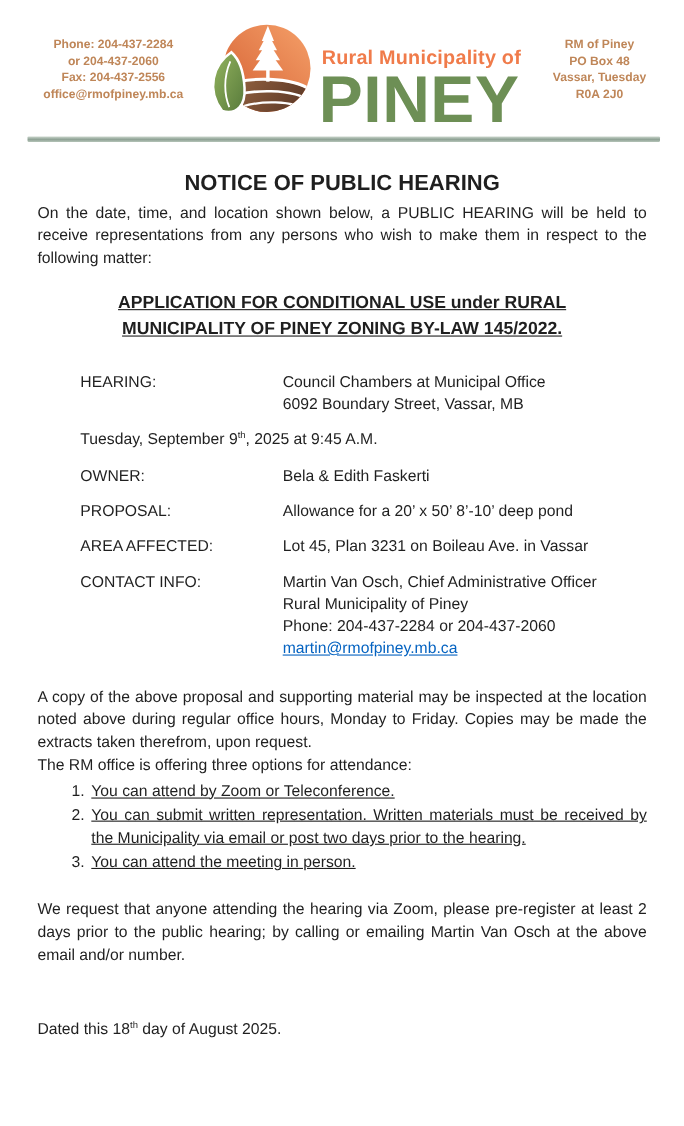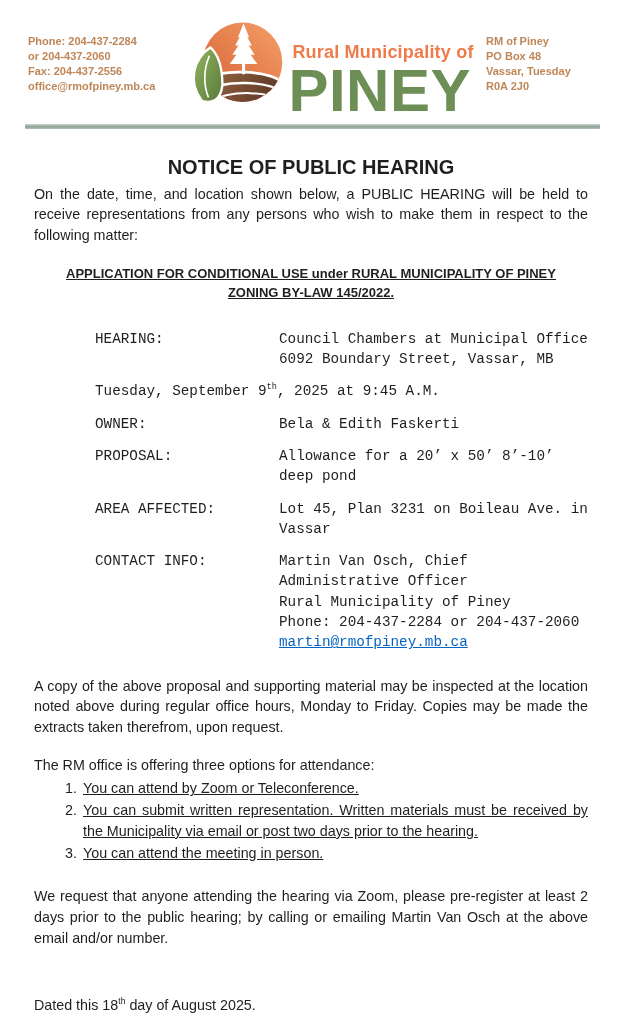--- a/index.html
+++ b/index.html
@@ -7,20 +7,21 @@
   body { font-family: "Liberation Sans", sans-serif; color: #1f1f1f; }
   .page {
     width: 622px; height: 1024px; background: #ffffff;
     margin: 0 auto; position: relative; overflow: hidden;
   }
 
   
   .header {
     display: flex; align-items: flex-start;
     padding: 24px 18px 0 28px;
+    text-align: center;
   }
   .contact-block, .address-block {
     color: #bf8658; font-weight: bold; font-size: 11px; line-height: 1.35;
     padding-top: 10px;
   }
   .contact-block { width: 150px; }
   .address-block { width: 118px; }
   .logo-block {
     flex: 1; display: flex; justify-content: center; align-items: center;
     margin-top: -8px;
@@ -46,33 +47,33 @@
   
   .content { padding: 0 34px; font-size: 14.3px; line-height: 1.45; }
 
   .main-title {
     text-align: center; font-weight: bold; font-size: 20px;
     margin-top: 22px; line-height: 1.62;
   }
   .intro-para { text-align: justify; }
 
   .app-heading {
-    text-align: center; font-weight: bold; font-size: 13px;
+    text-align: center; font-weight: bold; font-size: 16px;
     text-decoration: underline; margin-top: 18px; line-height: 1.5;
     padding: 0 26px;
   }
 
-  .details { margin-top: 26px; margin-left: 61px; font-family: Liberation Mono, monospace; }
+  .details { margin-top: 26px; margin-left: 39px; }
   .detail-row { display: flex; margin-bottom: 12px; line-height: 1.42; }
   .detail-label { width: 184px; flex-shrink: 0; }
   .detail-value { flex: 1; }
   .email-link { color: #0563c1; text-decoration: underline; }
 
   .body-para { text-align: justify; margin-top: 23px; }
-  .attendance-intro { margin-top: 17px; }
+  .attendance-intro { }
   .attendance-list { margin-top: 3px; padding-left: 47px; }
   .attendance-list li { text-align: justify; padding-left: 2px; margin-bottom: 1px; text-decoration: underline; }
 
   .dated-line { margin-top: 46px; }
 
   sup { font-size: 60%; vertical-align: super; line-height: 0; }
 </style>
 </head>
 <body>
 

